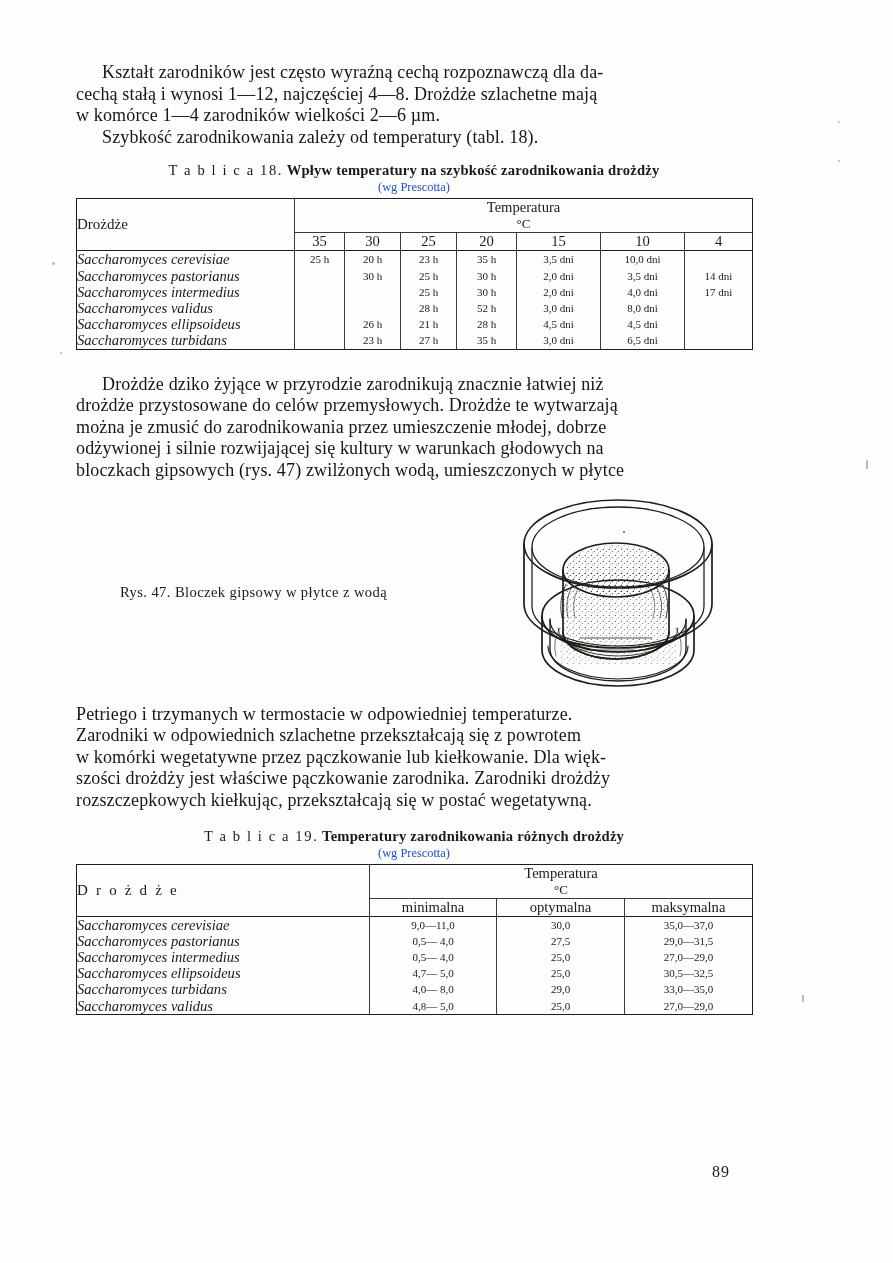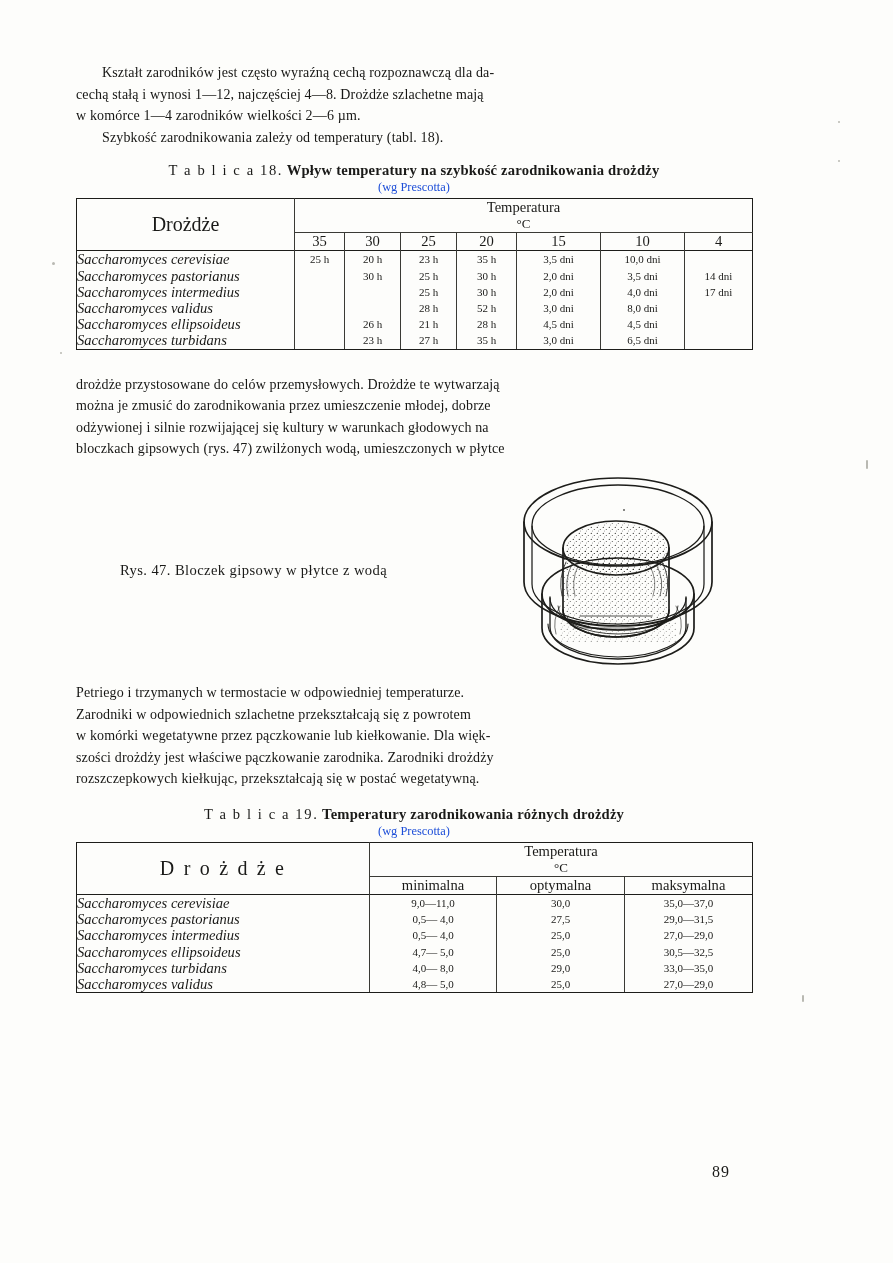--- a/index.html
+++ b/index.html
@@ -25,21 +25,21 @@
   }
   .content {
     position: absolute;
     left: 76px;
     top: 62px;
     width: 676px;
   }
 
   
   .para {
-    font-size: 14px;
+    font-size: 18px;
     line-height: 21.6px;
     text-align: justify;
     text-justify: inter-word;
     margin: 0;
     letter-spacing: 0.15px;
     color: #161614;
   }
   .para .ln {
     display: block;
     white-space: nowrap;
@@ -99,22 +99,22 @@
     text-align: center;
   }
   .hdr-temp .deg { font-size: 13px; }
   .hdr-num {
     text-align: center;
     font-size: 14.6px;
     line-height: 17px;
     padding: 6px 0 7px 0;
   }
   .hdr-drozdze {
-    text-align: center;
-    font-size: 20px;
+    text-align: left;
+    font-size: 15px;
   }
   .sp-letters { letter-spacing: 2.2px; }
 
   .cell-species {
     font-style: italic;
     font-size: 14.6px;
     line-height: 16.2px;
     padding-left: 14px;
     white-space: nowrap;
   }
@@ -281,20 +281,23 @@
           <td class="cell-val bd-r-thin bd-b">27 h</td>
           <td class="cell-val bd-r-thin bd-b">35 h</td>
           <td class="cell-val bd-r-thin bd-b">3,0 dni</td>
           <td class="cell-val bd-r-thin bd-b">6,5 dni</td>
           <td class="cell-val bd-r bd-b"></td>
         </tr>
       </tbody>
     </table>
 
     <div class="para" style="margin-top:24px;">
+      <span class="ln just indent">
+          <span>Drożdże dziko żyjące w przyrodzie zarodnikują znacznie łatwiej niż</span>
+        </span>
       <span class="ln just">
           <span>drożdże przystosowane do celów przemysłowych. Drożdże te wytwarzają</span>
         </span>
       <span class="ln just">
           <span>można je zmusić do zarodnikowania przez umieszczenie młodej, dobrze</span>
         </span>
       <span class="ln just">
           <span>odżywionej i silnie rozwijającej się kultury w warunkach głodowych na</span>
         </span>
       <span class="ln just">

